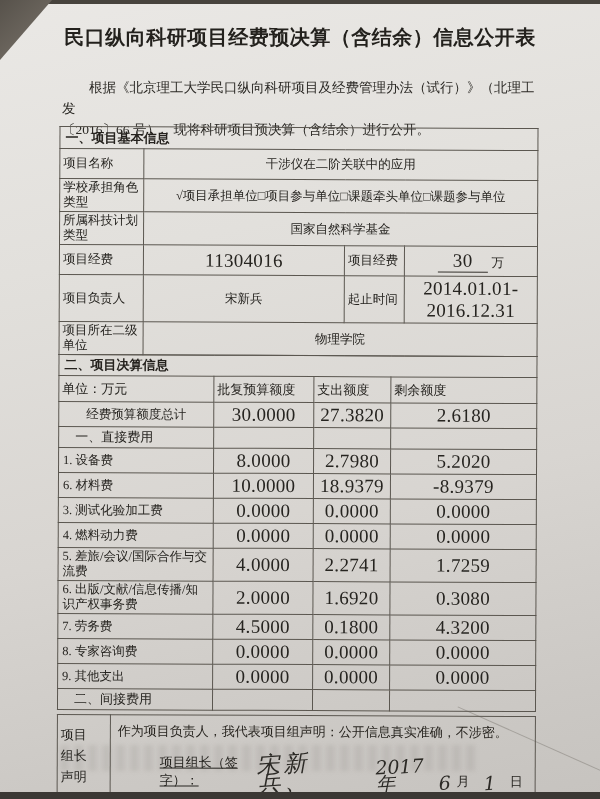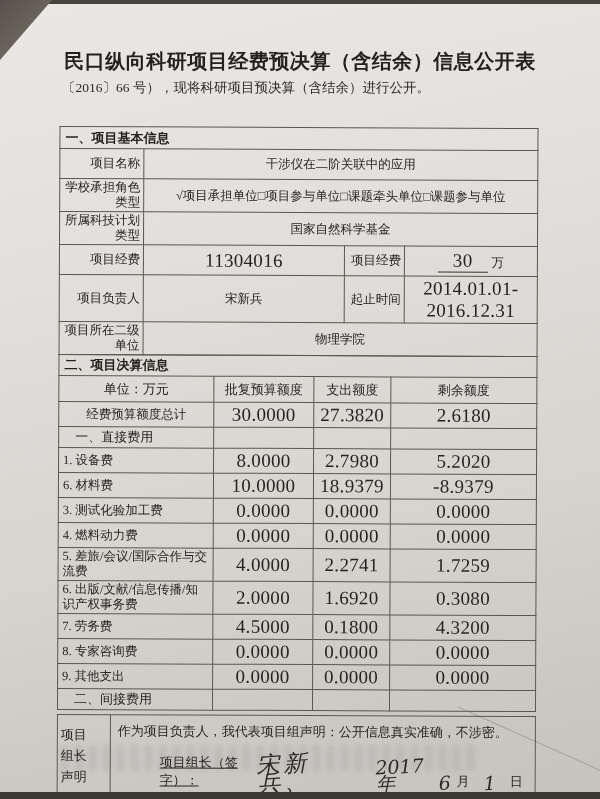--- a/index.html
+++ b/index.html
@@ -21,43 +21,43 @@
     position:absolute; right:-30px; bottom:55px; width:180px; height:1px;
     background:rgba(120,115,108,.45); transform:rotate(24deg);
   }
   .ghost-text {
     position:absolute; left:60px; top:745px; width:420px; height:26px;
     background:repeating-linear-gradient(90deg,rgba(140,136,130,.18) 0 9px,rgba(0,0,0,0) 9px 14px);
     filter:blur(2px); border-radius:3px;
   }
 
   .page-title {
-    position:absolute; top:48px; left:0; width:600px; text-align:center;
+    position:absolute; top:24px; left:0; width:600px; text-align:center;
     font-size:20px; font-weight:700; color:#23211d; letter-spacing:.5px;
   }
   .intro {
     position:absolute; top:77px; left:62px; width:478px;
     font-size:13.5px; line-height:21px; color:#2b2925;
   }
   .intro .l1 { text-indent:2em; }
 
   .doc-body { position:absolute; left:58px; top:127px; width:478px; transform:rotate(.25deg); }
 
   table { border-collapse:collapse; table-layout:fixed; width:478px; color:#262420; }
   td { border:1px solid #5b5750; font-size:12.5px; vertical-align:middle; padding:1px 3px; overflow:hidden; }
   .t2, .t3 { margin-top:-1px; }
   .t3 { margin-top:4px; }
 
   .sec-title { font-weight:700; font-size:13px; padding-left:5px; color:#25221e; }
-  .lbl { text-align:right; white-space:pre-line; line-height:15px; }
+  .lbl { text-align:left; white-space:pre-line; line-height:15px; }
   .val { text-align:center; }
   .num { text-align:center; font-size:19px; letter-spacing:.3px; }
   .cat { text-align:left; padding-left:4px; line-height:15px;margin-left:42px; }
   .grp { text-align:left; padding-left:16px; font-size:13px; }
-  .hdr { text-align:center; font-size:13px;margin-left:16px; }
+  .hdr { text-align:left; font-size:13px;margin-left:16px; }
 
   .r20{height:20px} .r22{height:22px} .r26{height:26px} .r18{height:18px}
   .r19{height:19px} .r30{height:30px} .r32{height:32px}
 
   .u30 { display:inline-block; border-bottom:1px solid #35322d; padding:0 15px 0 15px; margin-right:4px; }
 
   .decl-label { width:52px; white-space:pre-line; line-height:21px; font-size:13px; }
   .decl-cell { height:82px; vertical-align:top; padding:7px 6px 4px 7px; }
   .statement { font-size:13px; color:#27241f; }
   .sign-line { display:flex; align-items:flex-end; margin-top:13px; font-size:13px; }
@@ -77,20 +77,21 @@
 
 <div class="photo">
   <div class="edge-top"></div>
   <div class="edge-corner"></div>
   <div class="ghost-text"></div>
   <div class="fold"></div>
 
   <div class="page-title">民口纵向科研项目经费预决算（含结余）信息公开表</div>
 
   <div class="intro">
+    <div class="l1">根据《北京理工大学民口纵向科研项目及经费管理办法（试行）》（北理工发</div>
     <div class="l2">〔2016〕66 号），现将科研项目预决算（含结余）进行公开。</div>
   </div>
 
   <div class="doc-body">
 
     <table class="t1">
       <colgroup>
           <col style="width:84px">
           <col style="width:201px">
           <col style="width:60px">

